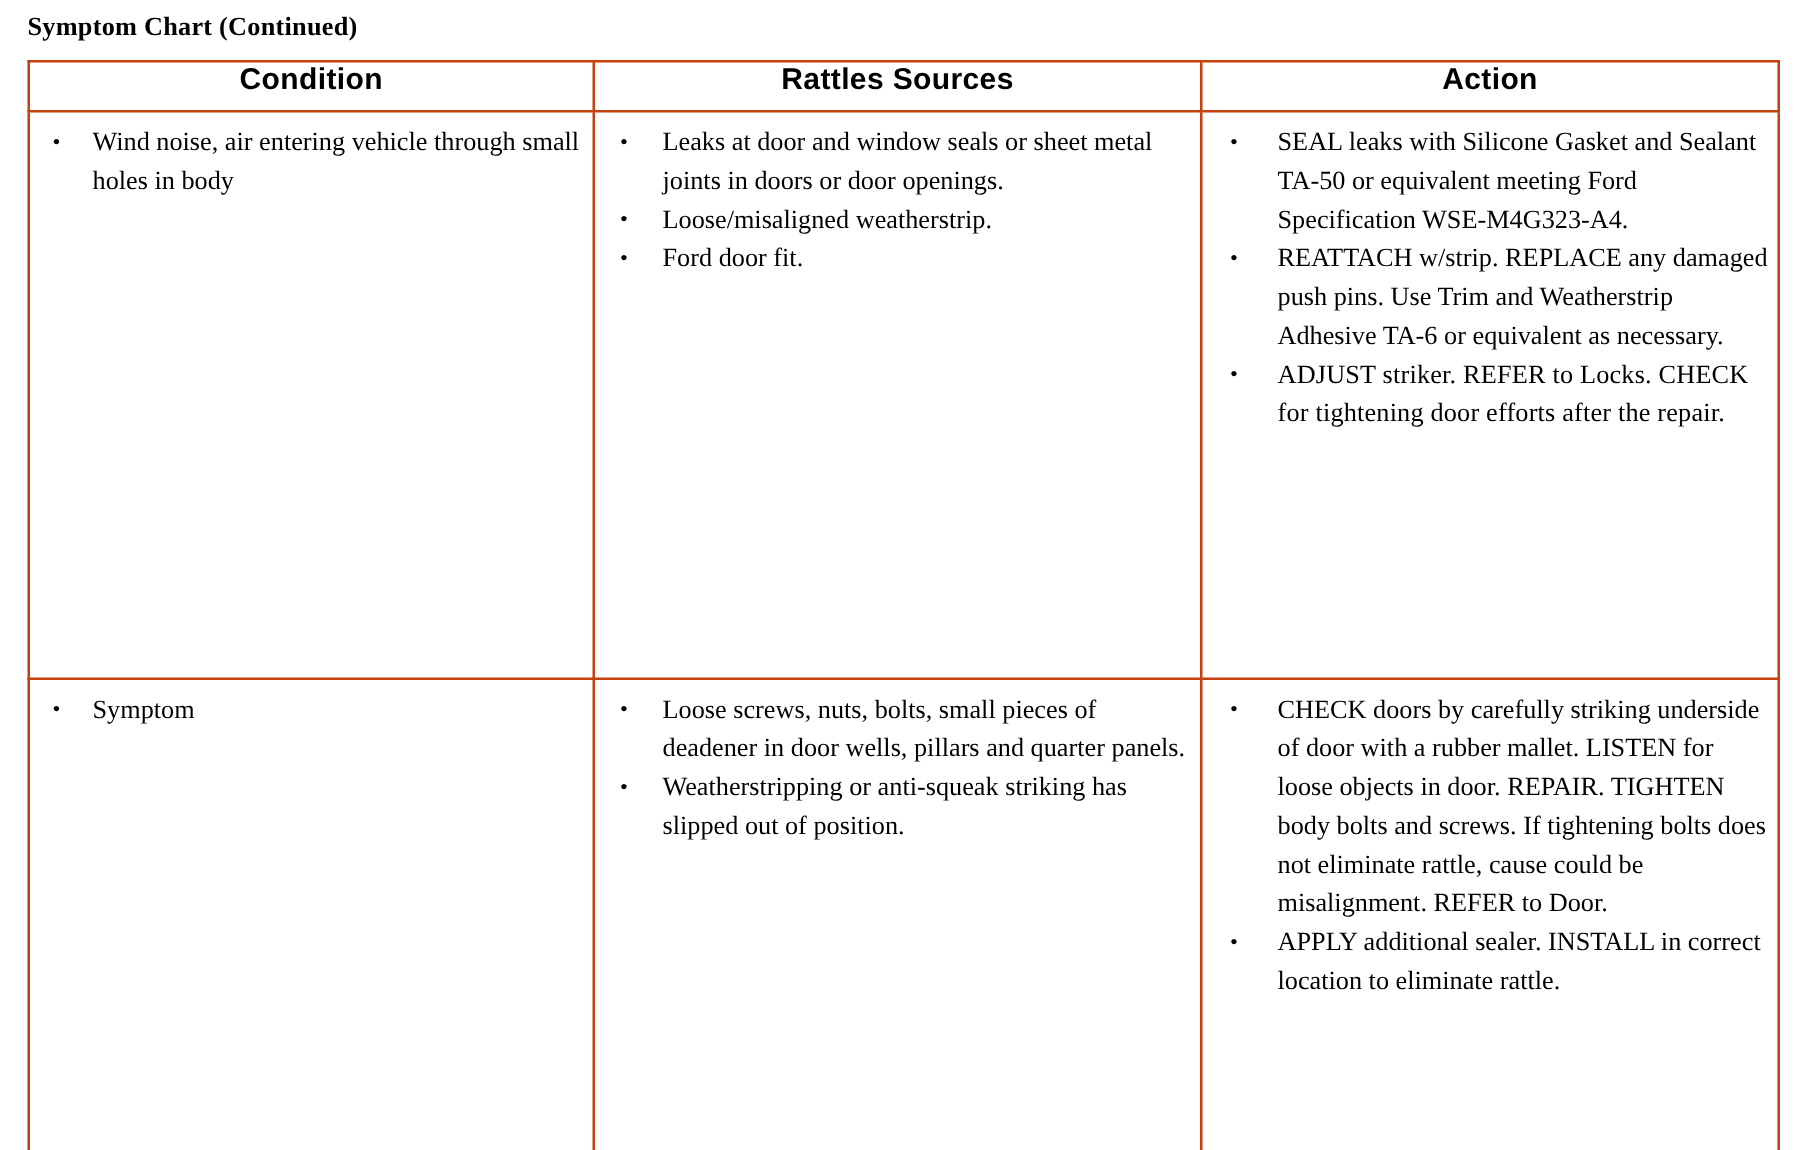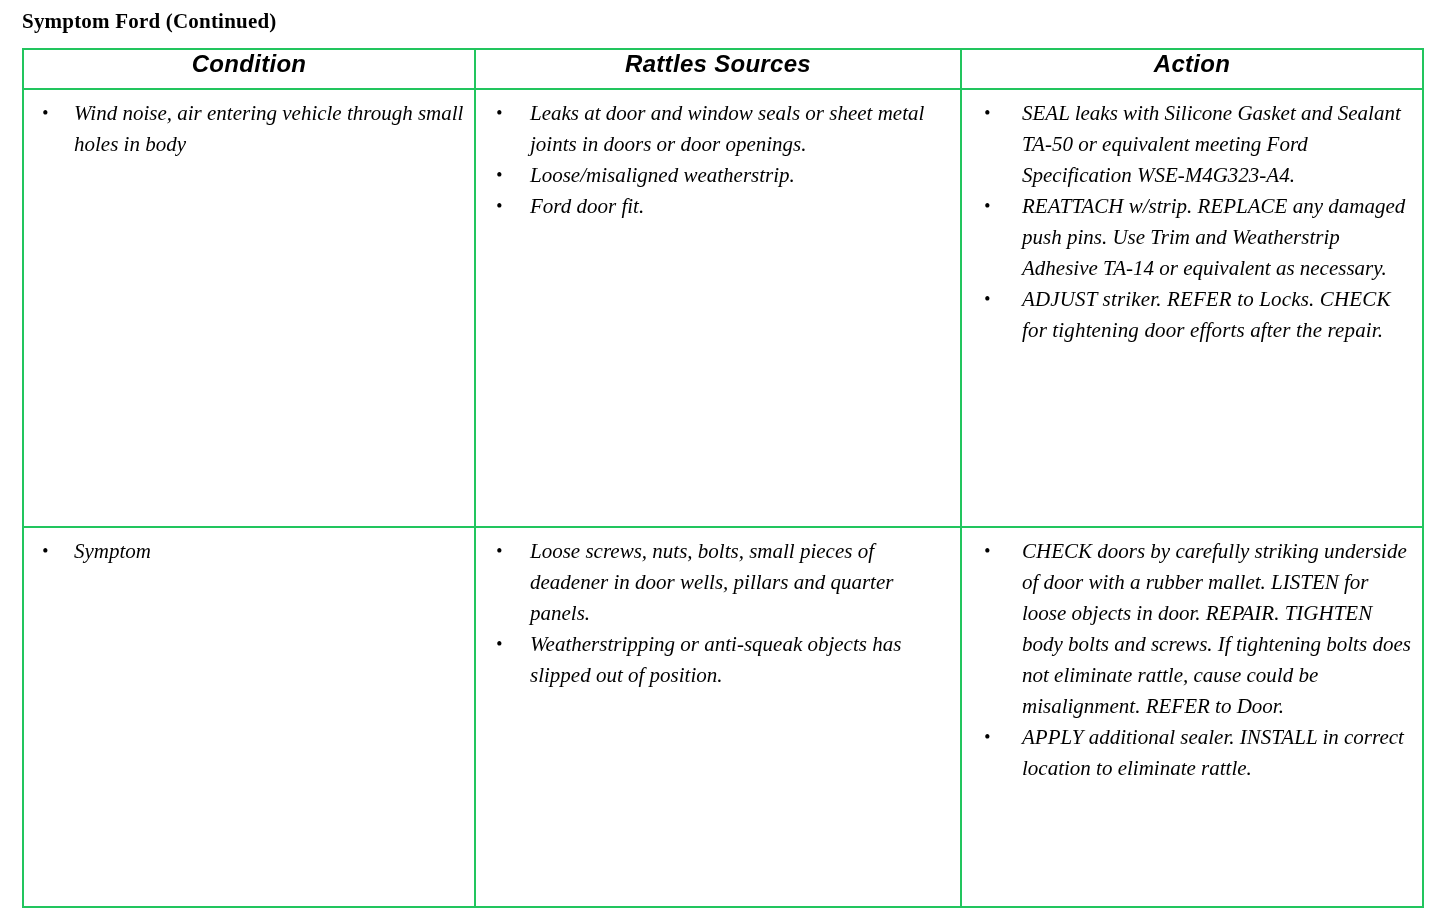--- a/index.html
+++ b/index.html
@@ -32,40 +32,39 @@
   }
   .symptom-table {
     position: absolute;
     left: 22px;
     top: 48px;
     width: 1402px;
     border-collapse: collapse;
     table-layout: fixed;
   }
   .symptom-table td, .symptom-table th {
-    border: 2px solid #22c55e;
+    border: 2px solid #c2410c;
     padding: 0;
     vertical-align: top;
-    font-style: italic;
   }
   .col-condition { width: 452px; }
   .col-sources   { width: 486px; }
   .col-action    { width: 462px; }
 
   thead th {
     height: 38px;
     text-align: center;
     vertical-align: middle;
     font-family: "Liberation Sans", "DejaVu Sans", sans-serif;
     font-weight: bold;
     font-size: 24px;
     letter-spacing: 0.3px;
   }
   .cell {
-    padding: 8px 6px 8px 4px;
+    padding: 8px 6px 24px 4px;
     min-height: 10px;
   }
   .row-1 .cell { height: 420px; }
   .row-2 .cell { height: 362px; }
 
   ul.bullets {
     list-style: none;
     margin: 0;
     padding: 0;
   }
@@ -97,21 +96,21 @@
   }
   .cell.action ul.bullets > li { padding-left: 56px; }
   .cell.action ul.bullets > li::before { left: 18px; }
   .cell.sources ul.bullets > li::before { left: 16px; }
 </style>
 </head>
 <body>
 
 <div class="page">
 
-  <div class="page-title">Symptom Ford (Continued)</div>
+  <div class="page-title">Symptom Chart (Continued)</div>
 
   <table class="symptom-table">
     <colgroup>
       <col class="col-condition">
       <col class="col-sources">
       <col class="col-action">
     </colgroup>
     <thead>
       <tr>
         <th>Condition</th>
@@ -135,40 +134,40 @@
               <li>Leaks at door and window seals or sheet metal joints in doors or door openings.</li>
               <li class="gap-lg">Loose/misaligned weatherstrip.</li>
               <li class="gap-lg">Ford door fit.</li>
             </ul>
           </div>
         </td>
         <td>
           <div class="cell action">
             <ul class="bullets">
               <li>SEAL leaks with Silicone Gasket and Sealant TA-50 or equivalent meeting Ford Specification WSE-M4G323-A4.</li>
-              <li class="tight">REATTACH w/strip. REPLACE any damaged push pins. Use Trim and Weatherstrip Adhesive TA-14 or equivalent as necessary.</li>
+              <li class="tight">REATTACH w/strip. REPLACE any damaged push pins. Use Trim and Weatherstrip Adhesive TA-6 or equivalent as necessary.</li>
               <li class="tight wide">ADJUST striker. REFER to Locks. CHECK for tightening door efforts after the repair.</li>
             </ul>
           </div>
         </td>
       </tr>
 
       <tr class="row-2">
         <td>
           <div class="cell condition">
             <ul class="bullets">
               <li class="small">Symptom</li>
             </ul>
           </div>
         </td>
         <td>
           <div class="cell sources">
             <ul class="bullets">
               <li>Loose screws, nuts, bolts, small pieces of deadener in door wells, pillars and quarter panels.</li>
-              <li class="gap-xl">Weatherstripping or anti-squeak objects has slipped out of position.</li>
+              <li class="gap-xl">Weatherstripping or anti-squeak striking has slipped out of position.</li>
             </ul>
           </div>
         </td>
         <td>
           <div class="cell action">
             <ul class="bullets">
               <li>CHECK doors by carefully striking underside of door with a rubber mallet. LISTEN for loose objects in door. REPAIR. TIGHTEN body bolts and screws. If tightening bolts does not eliminate rattle, cause could be misalignment. REFER to Door.</li>
               <li class="tight">APPLY additional sealer. INSTALL in correct location to eliminate rattle.</li>
             </ul>
           </div>

